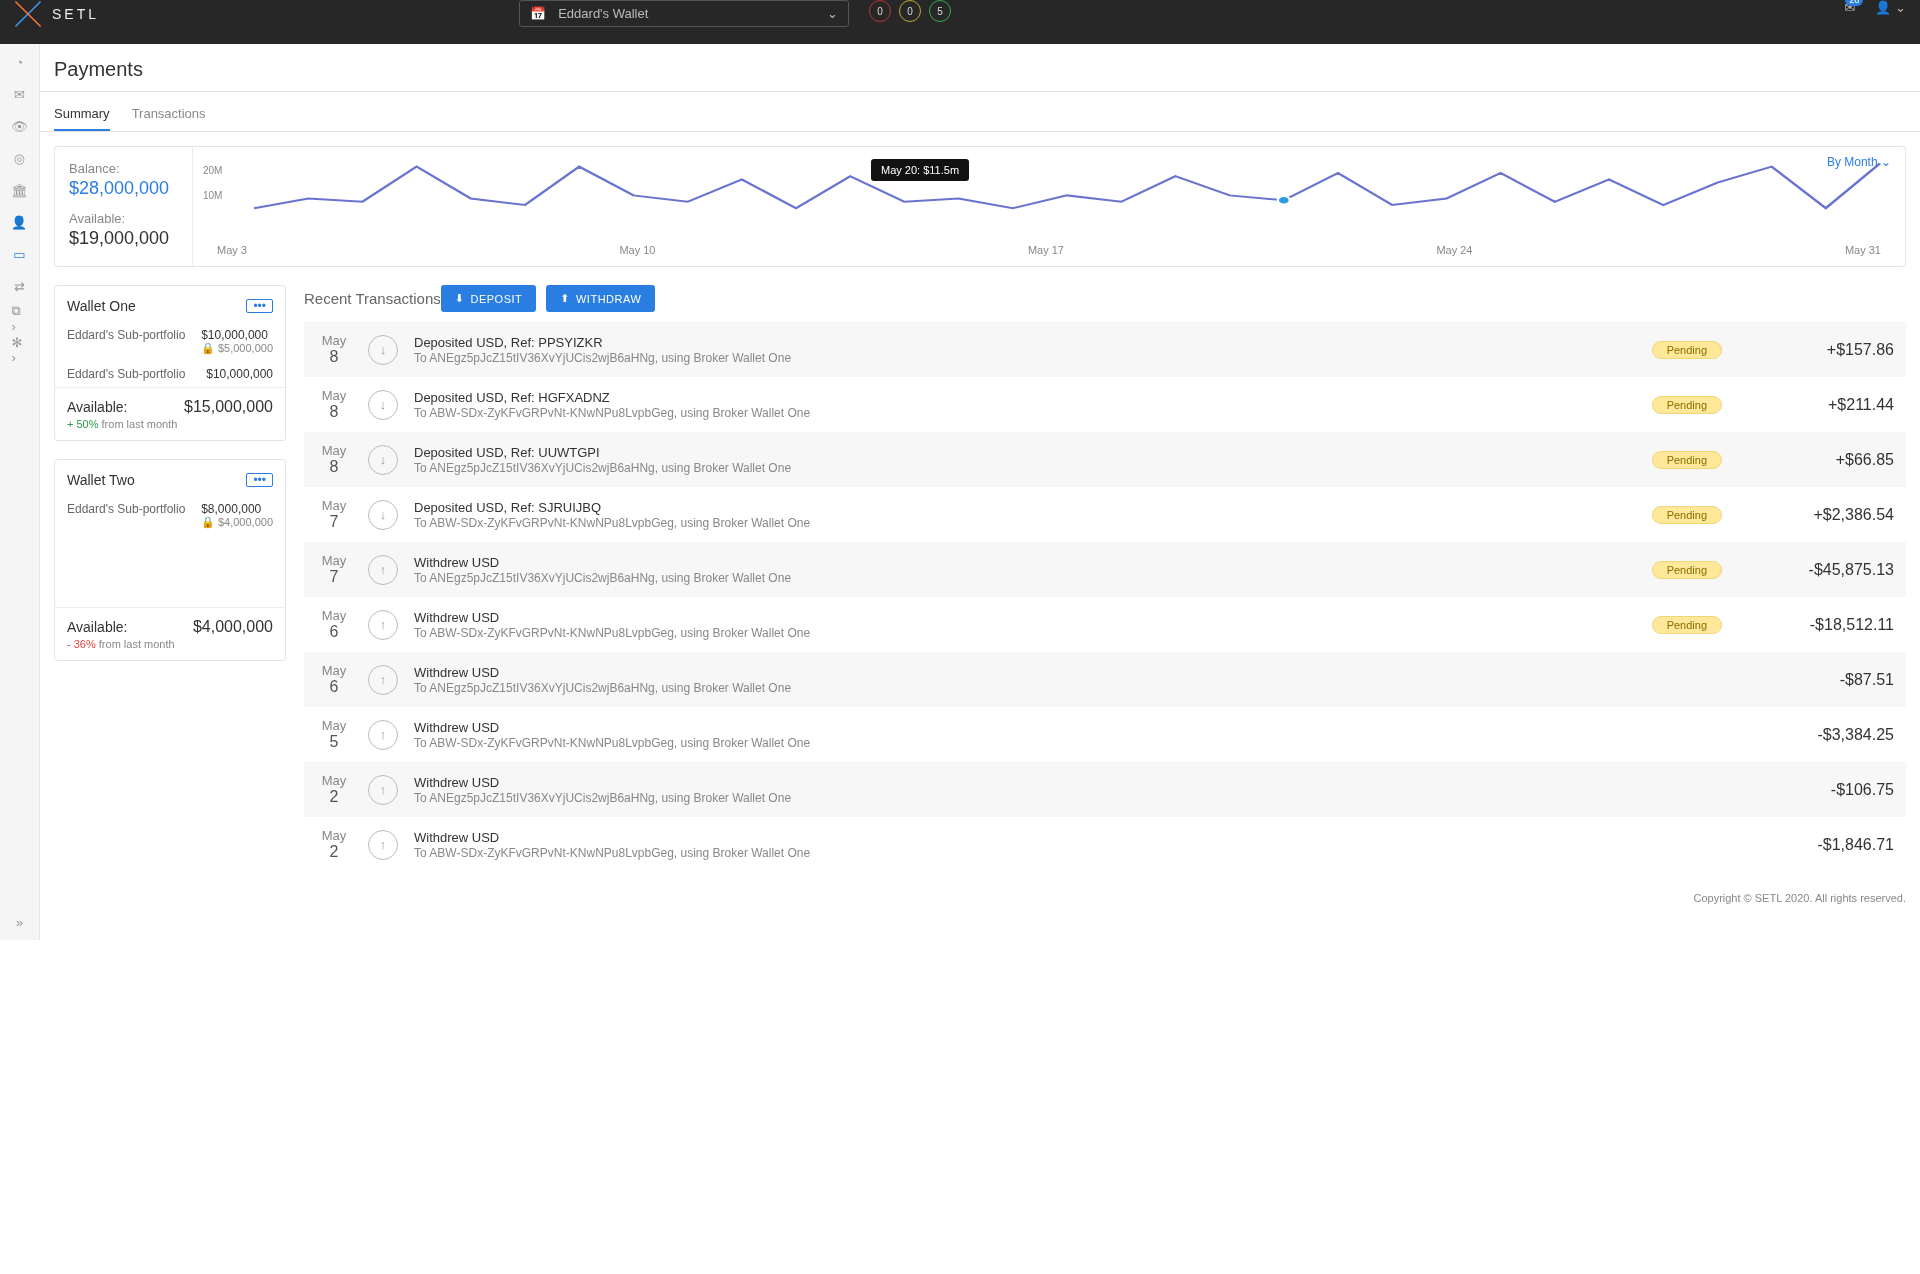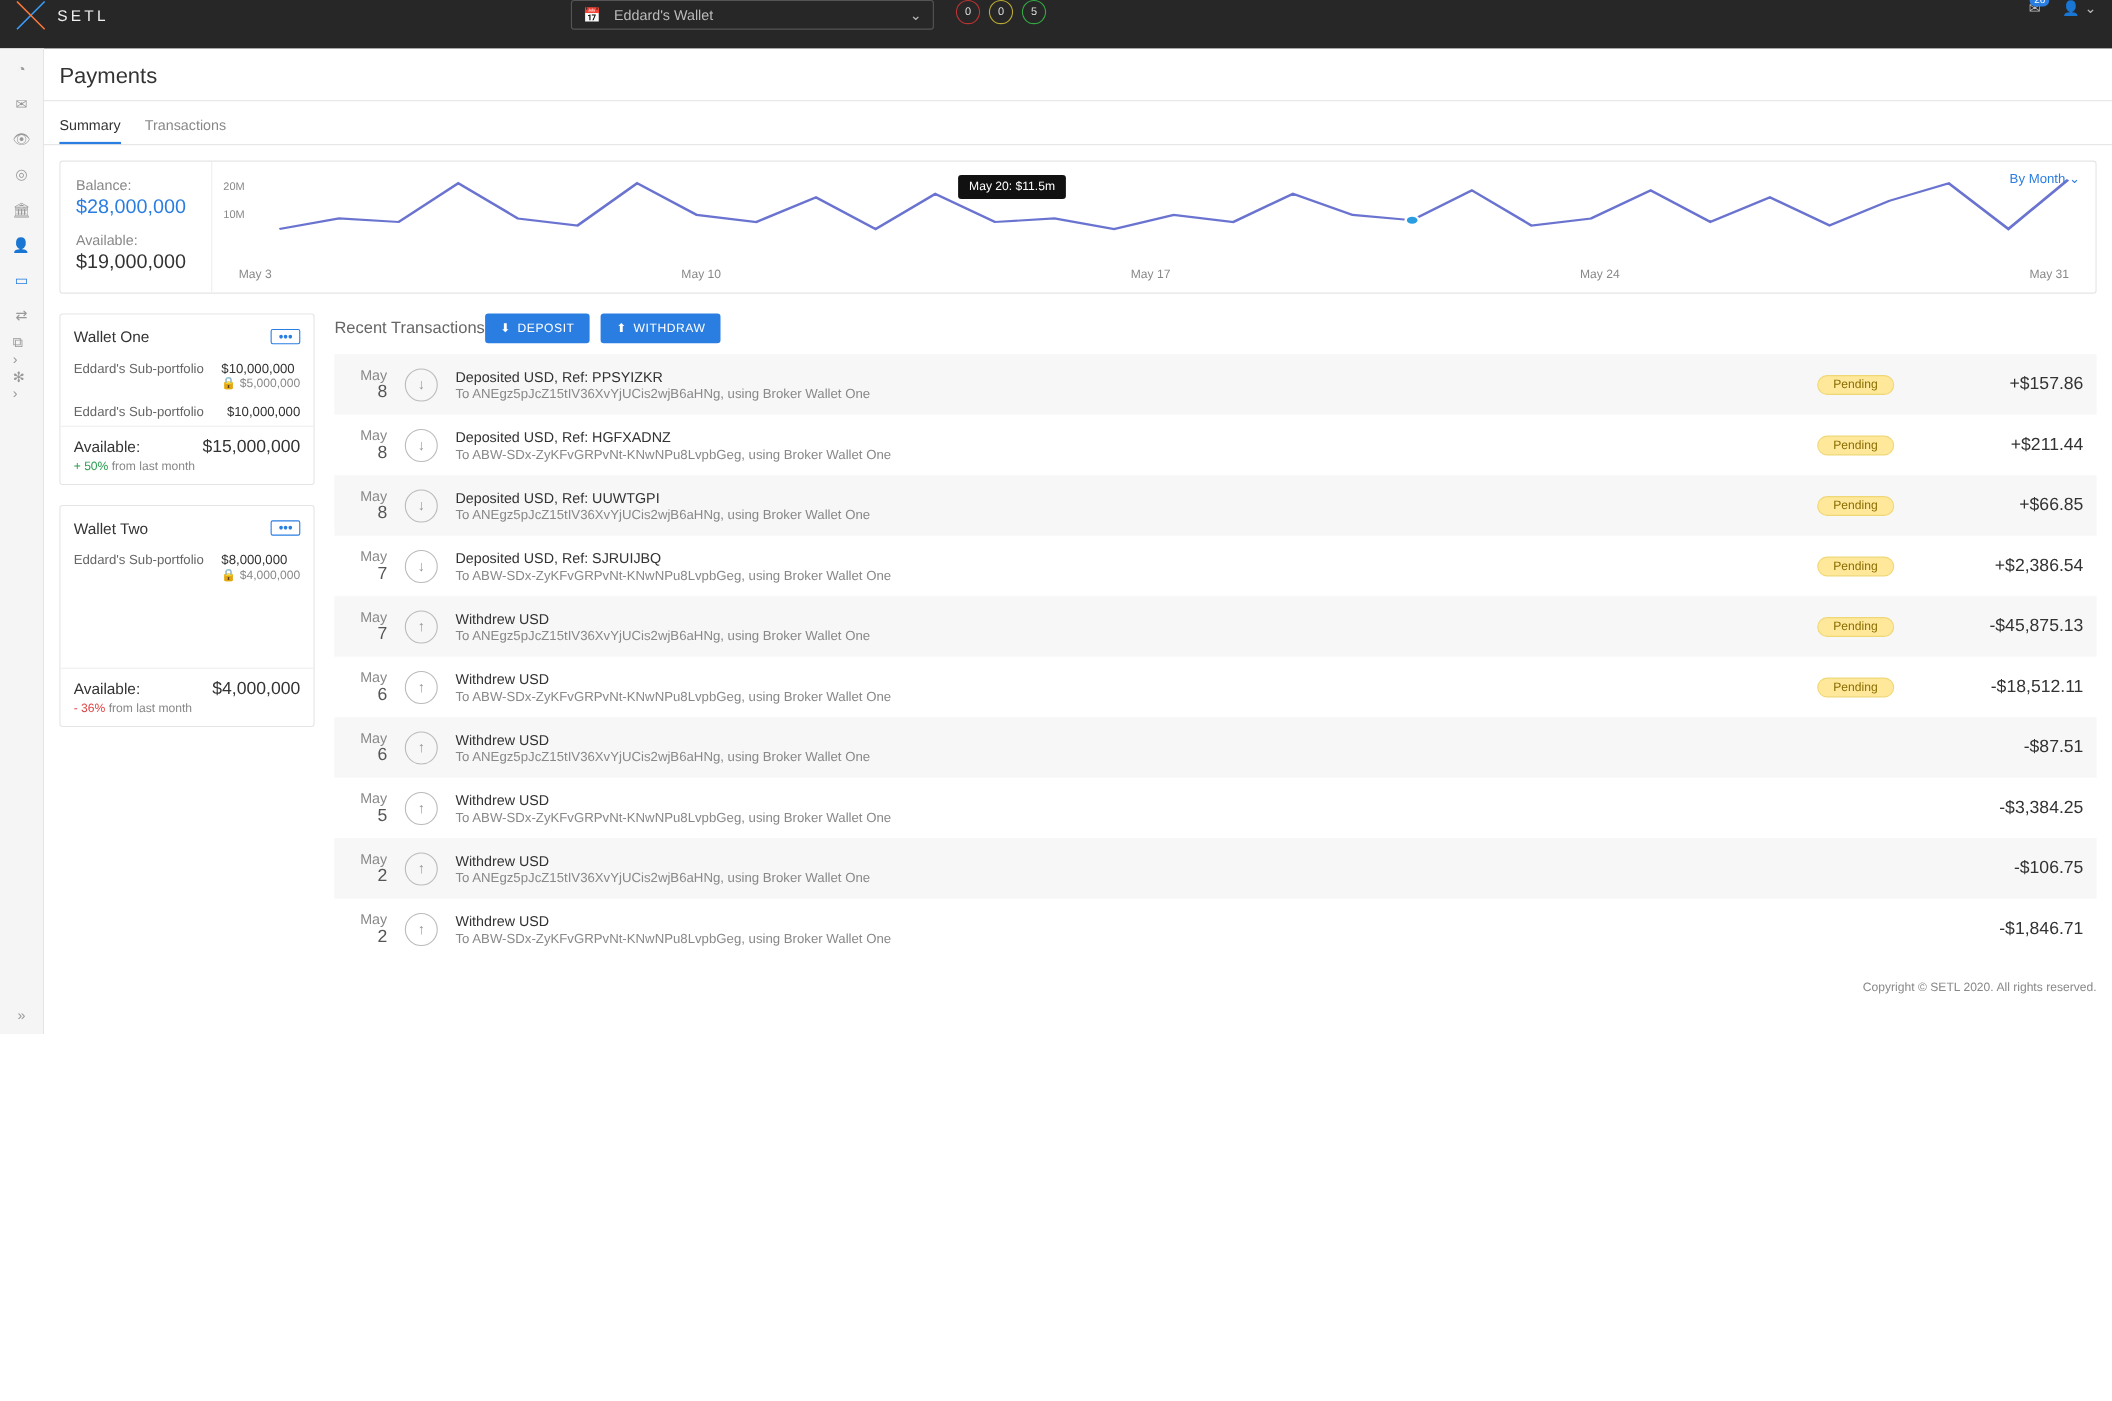--- a/index.html
+++ b/index.html
@@ -58,21 +58,21 @@
 .delta .pos{color:#2a9d4e}
 .delta .neg{color:#d44}
 .delta .suffix{color:#888}
 .tx-col{flex:1}
 .tx-head{display:flex;align-items:center;justify-content:flex-start;margin-bottom:10px}
 .tx-title{color:#666;font-size:15px}
 .btns{display:flex;gap:10px}
 .btn{background:#2a7de1;color:#fff;padding:7px 14px;border-radius:3px;font-size:11px;letter-spacing:0.5px;display:flex;align-items:center;gap:6px;cursor:pointer}
 .tx-row{display:flex;align-items:center;padding:11px 12px;gap:16px}
 .tx-row.alt{background:#f7f7f7}
-.tx-date{width:36px;text-align:right;color:#888}
+.tx-date{width:36px;text-align:center;color:#888}
 .tx-date .day{color:#555;font-size:16px}
 .tx-icon{width:30px;height:30px;border:1px solid #bbb;border-radius:50%;display:flex;align-items:center;justify-content:center;color:#999}
 .tx-body{flex:1}
 .tx-body .t1{color:#333;font-size:13px;font-weight:400}
 .tx-body .t2{color:#888;font-size:12px;margin-top:1px}
 .tx-status{background:#ffe89a;color:#8a6d00;padding:2px 14px;border-radius:10px;font-size:11px;margin-right:26px;border:1px solid #f0d776}
 .tx-amt{font-size:16px;color:#333;width:130px;text-align:right}
 .footer{text-align:right;color:#888;font-size:11px;padding:6px 14px}
 </style>
 </head>

